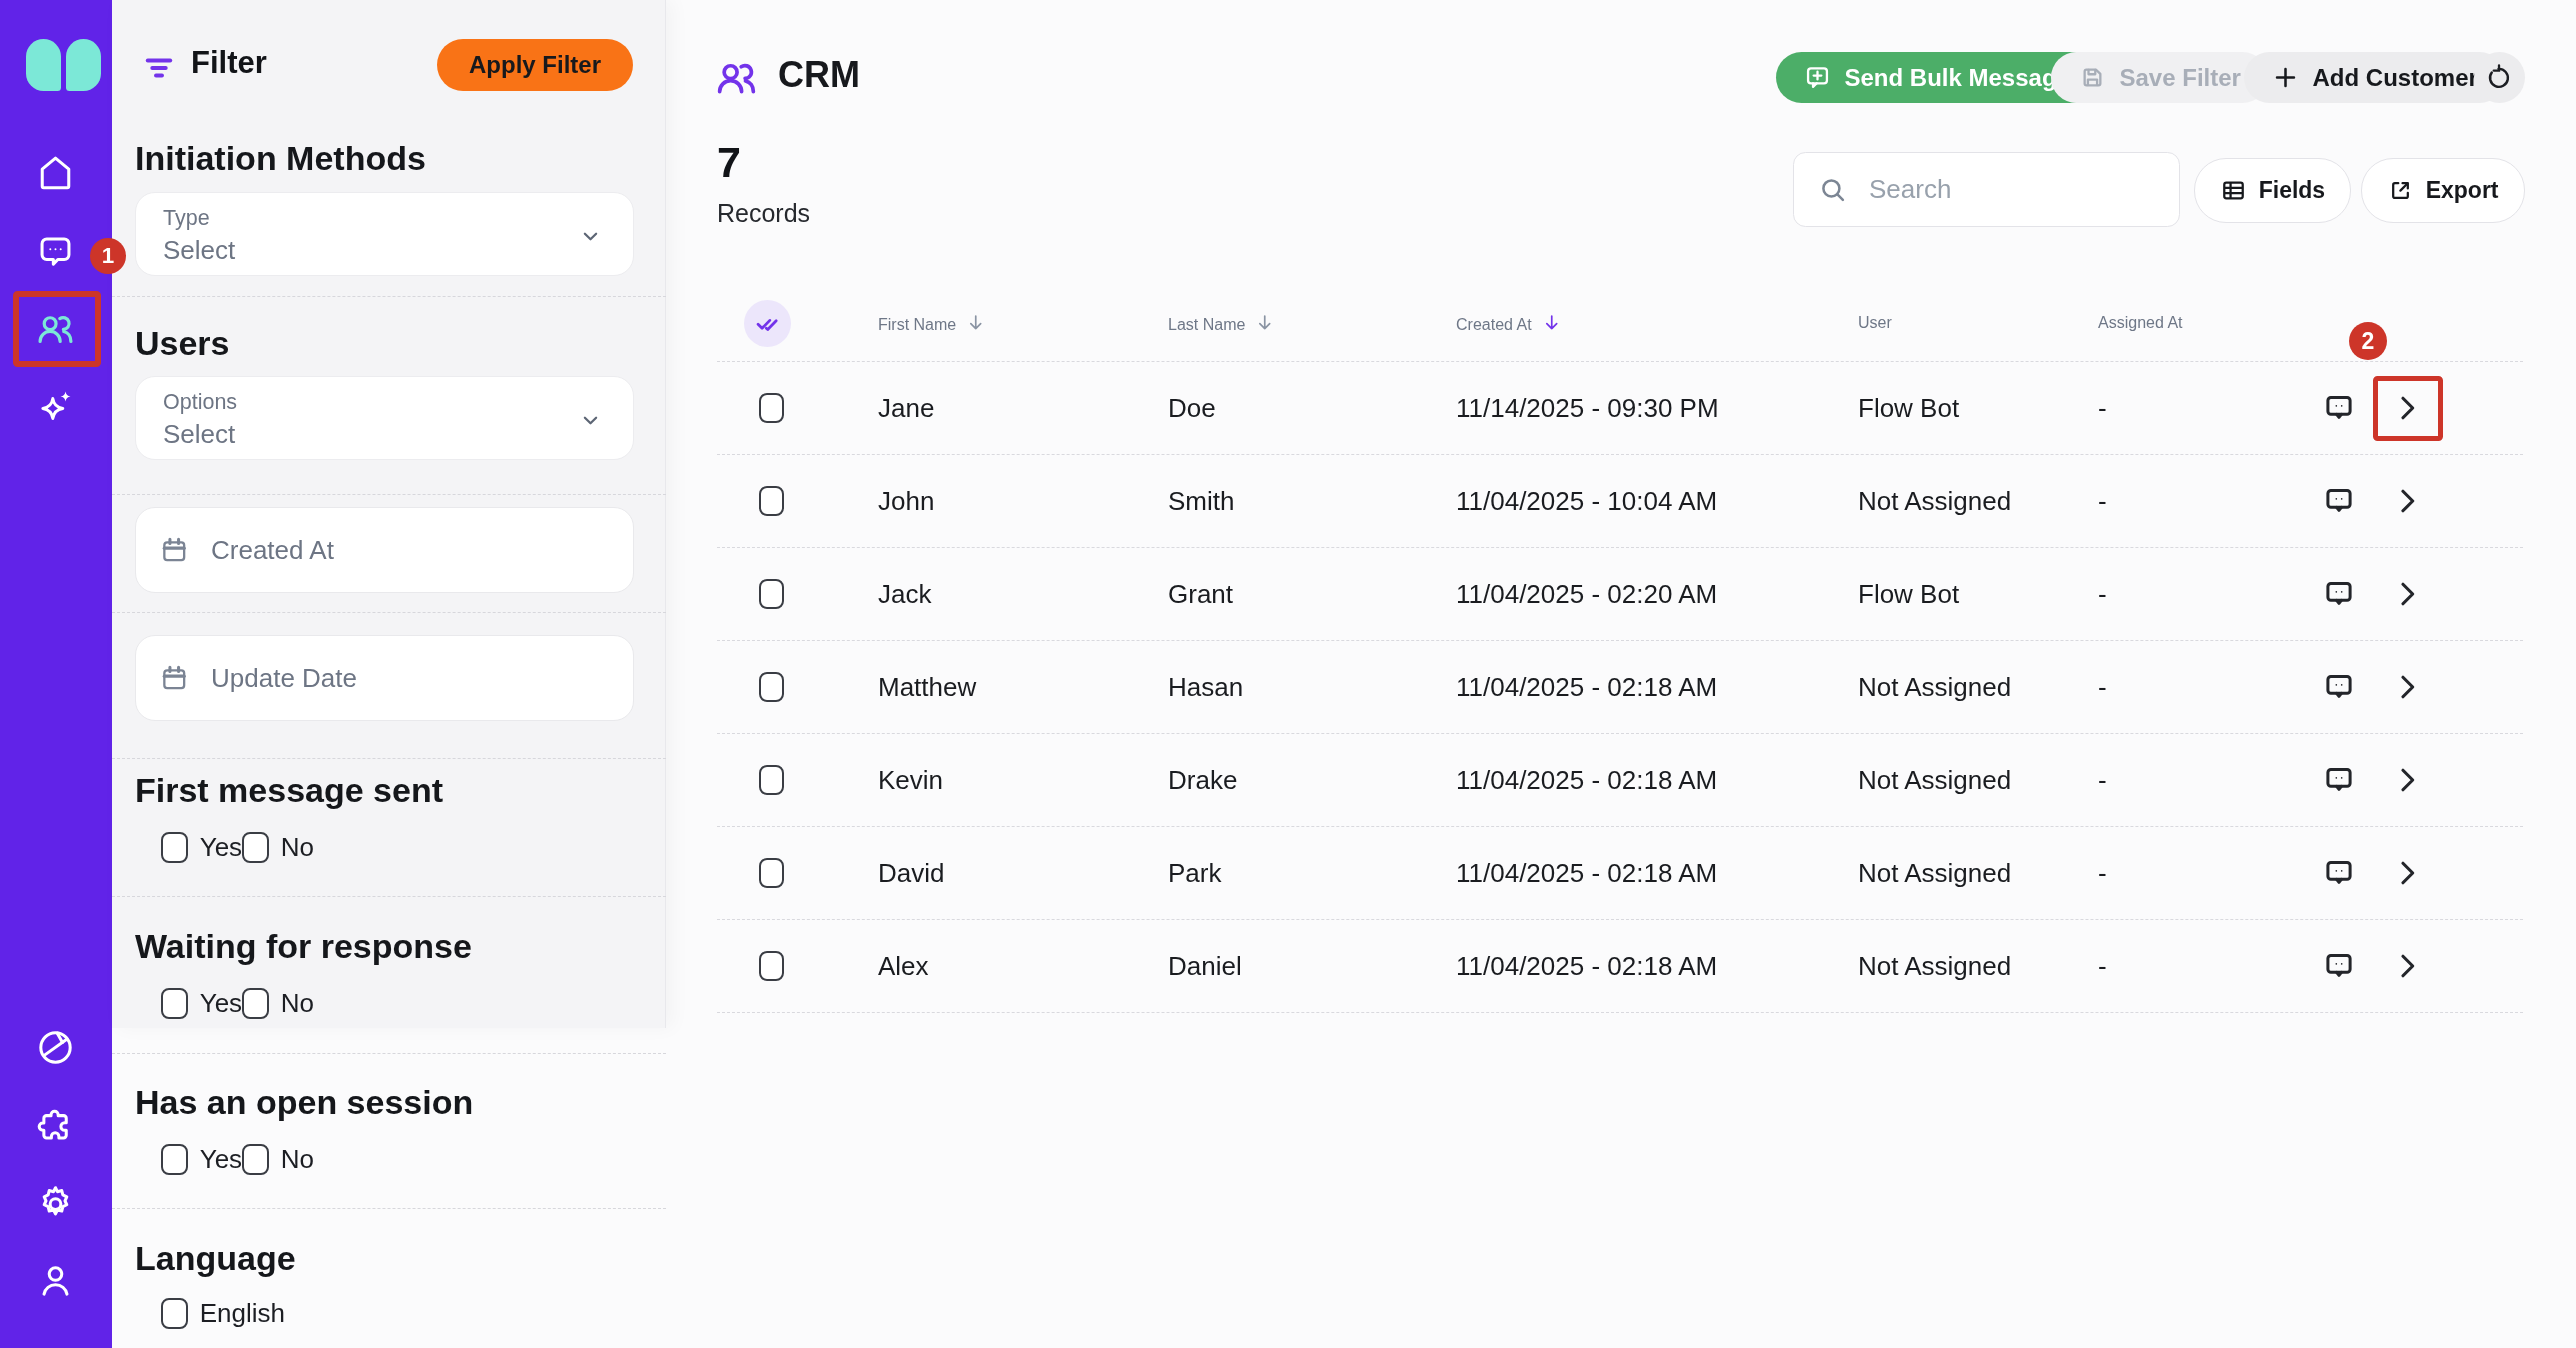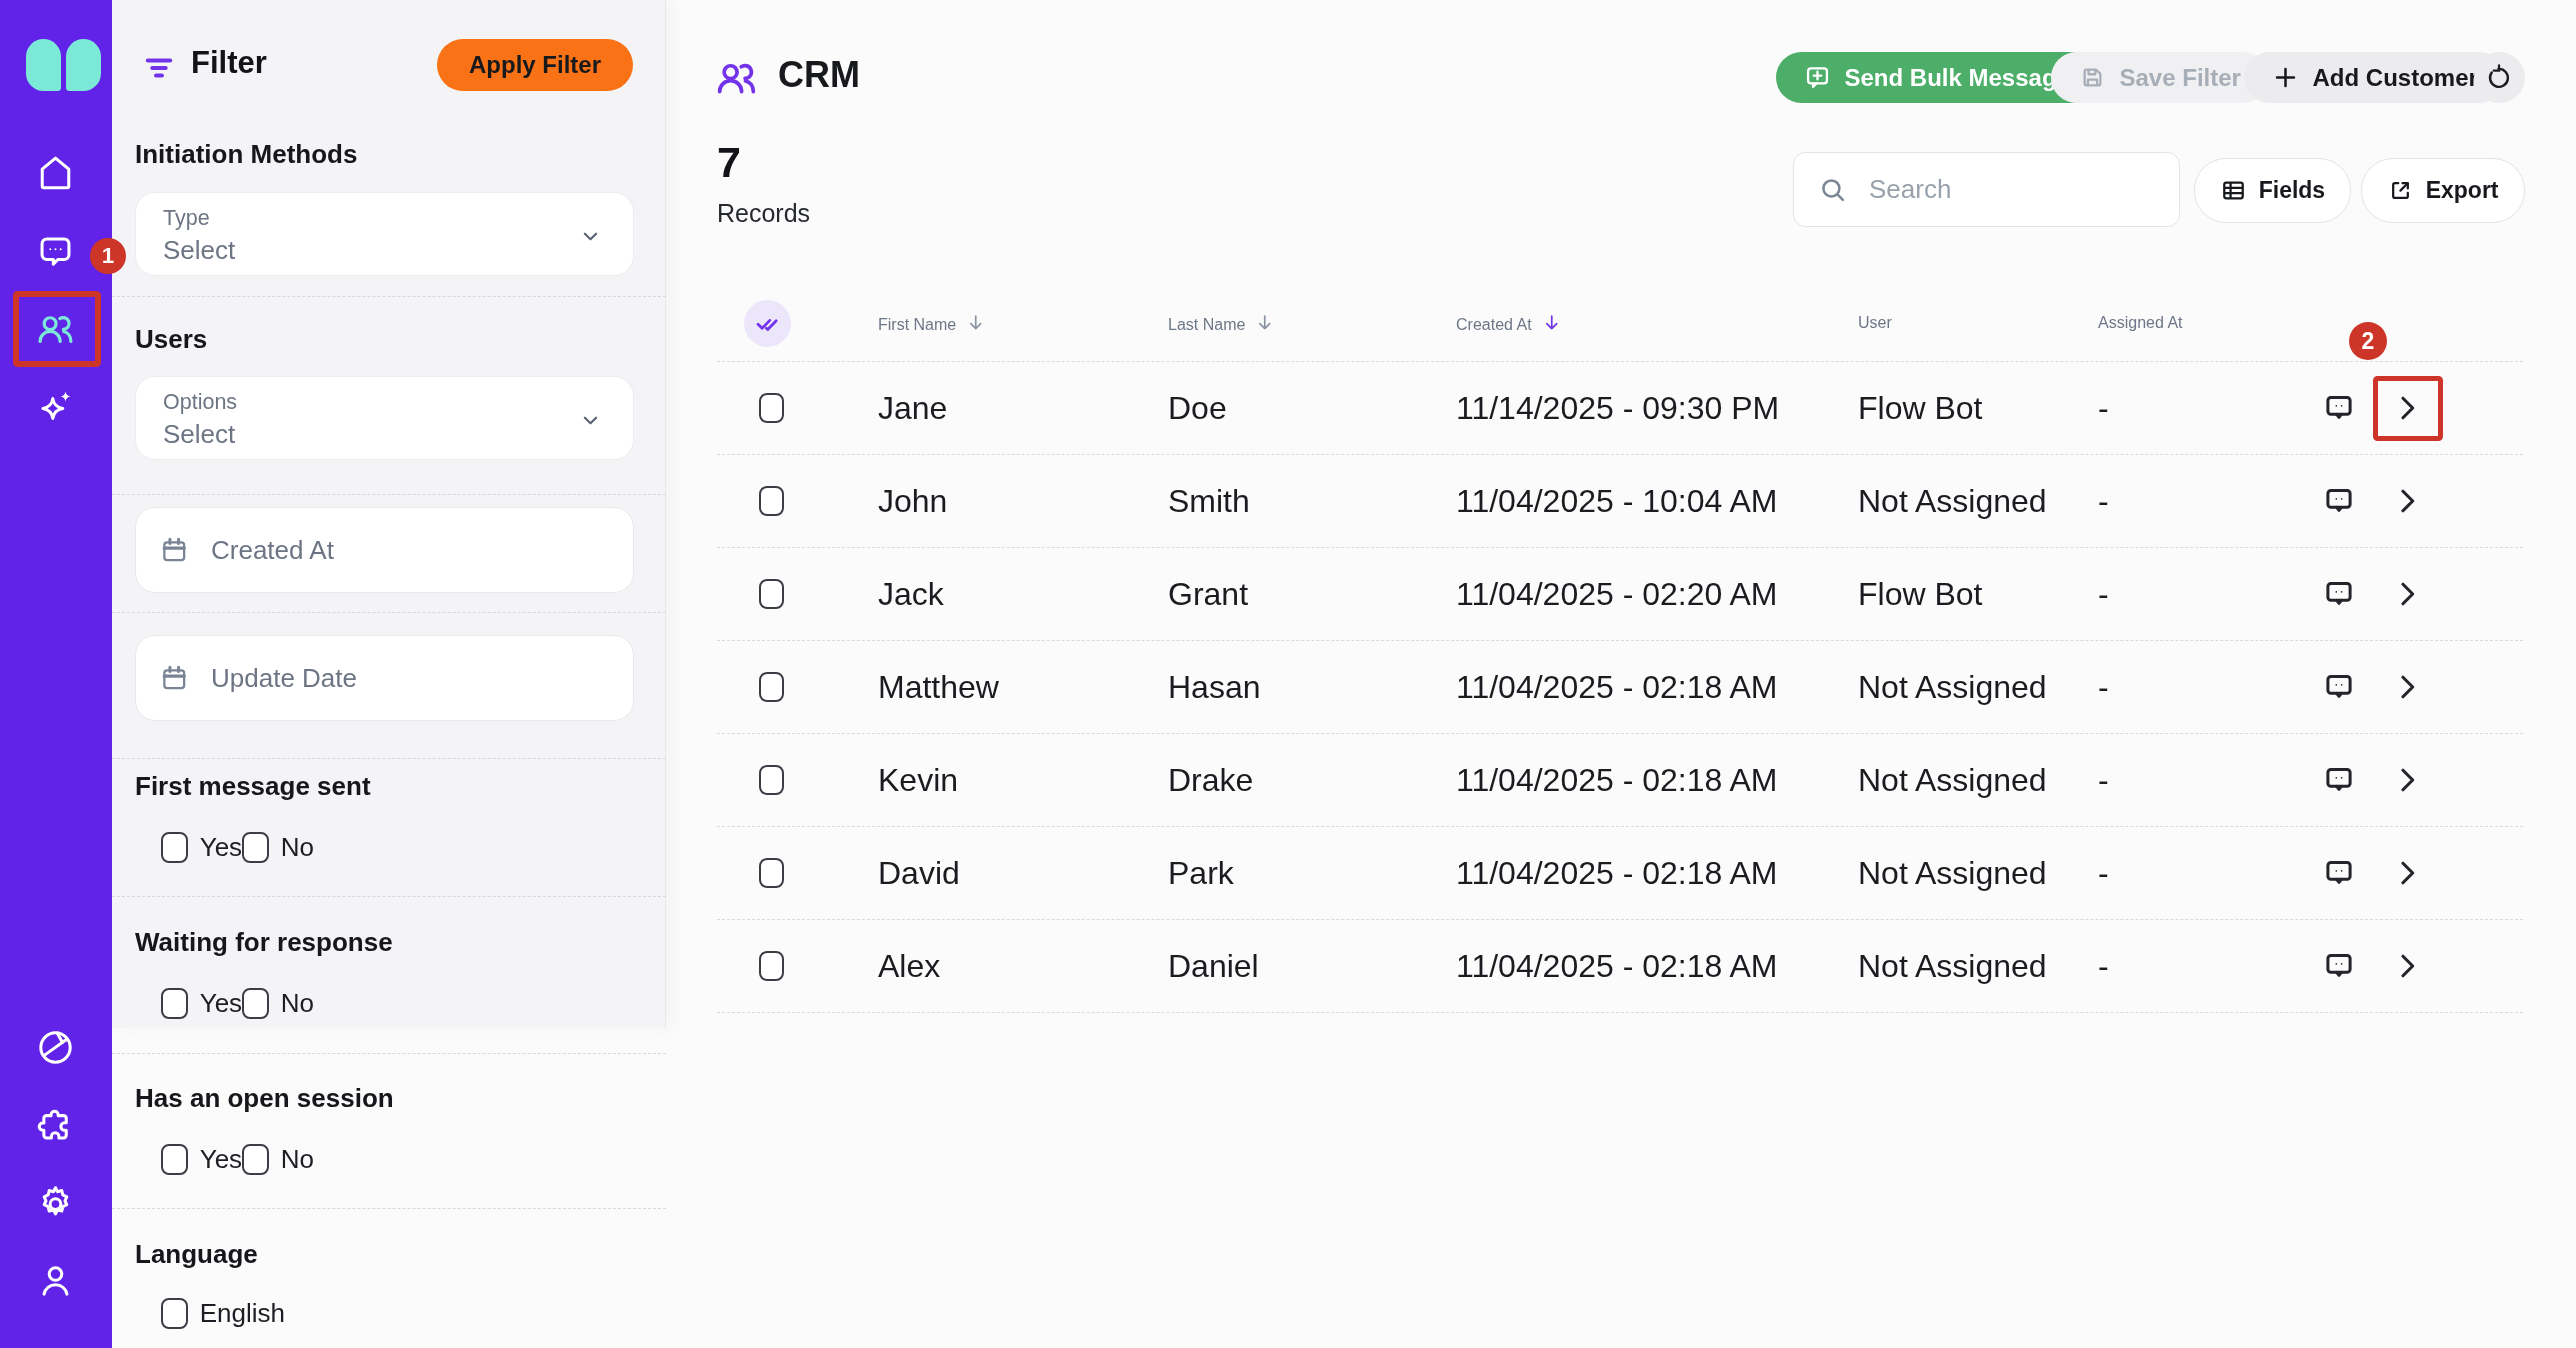--- a/index.html
+++ b/index.html
@@ -31,21 +31,21 @@
   .box-2 { left:2373px; top:376px; width:70px; height:65px; border-width:5.4px; }
 
   
   .filter-panel { position:absolute; left:112px; top:0; width:554px; height:1028px;
     background:#f4f4f6; border-right:0.9px solid #e8e8ec; box-shadow:7.2px 0 18px rgba(0,0,0,0.035); }
   .fp-divider { position:absolute; left:0; width:554px; border-top:1.8px dashed #d7d7dc; }
   .filter-title { position:absolute; left:79px; top:45px; font-size:31px; font-weight:700; color:#121418; }
   .filter-icon { position:absolute; left:29px; top:50px; width:36px; height:36px; }
   .apply-btn { position:absolute; right:32px; top:39px; height:52px; padding:0 32px; border:none;
     border-radius:26px; background:#f97316; font-family:inherit; font-size:24px; font-weight:700; color:#17191d; cursor:pointer; }
-  .section-label { position:absolute; left:23px; font-size:26px; font-weight:700; color:#15171b; }
+  .section-label { position:absolute; left:23px; font-size:34px; font-weight:700; color:#15171b; }
   .select-box { position:absolute; left:23px; width:499px; height:84px; background:#fff;
     border:0.9px solid #ececef; border-radius:20px; cursor:pointer; }
   .select-box .sb-label { position:absolute; left:27px; top:13.4px; font-size:21.5px; color:#6d7584; }
   .select-box .sb-value { position:absolute; left:27px; top:42px; font-size:26px; color:#6d7584; }
   .select-box .chev { position:absolute; right:29px; top:30px; width:27px; height:27px; color:#5d6675; }
   .date-box { position:absolute; left:23px; width:499px; height:86px; background:#fff;
     border:0.9px solid #e9e9ec; border-radius:20px; cursor:pointer; display:flex; align-items:center; }
   .date-box svg { width:30.5px; height:30.5px; margin-left:23px; color:#7b8494; }
   .date-box .db-label { margin-left:21.5px; font-size:26px; color:#6d7584; }
   .yesno { position:absolute; left:49px; display:flex; align-items:center; }
@@ -85,21 +85,21 @@
   .table { position:absolute; left:717px; top:285px; width:1806px; }
   .t-row { display:grid; grid-template-columns:161px 290px 288px 402px 240px 196px 229px; align-items:center; }
   .t-head { height:77px; border-bottom:1.8px dashed #d9d9de; }
   .t-head .hcell { font-size:16px; color:#6e7787; display:flex; align-items:flex-end; gap:9px; }
   .sort-arrow { width:21.5px; height:21.5px; color:#8a94a3; }
   .sort-arrow.active { color:#7333ea; }
   .select-all { width:47px; height:47px; margin-left:27px; border-radius:50%; background:#ece6fb;
     display:flex; align-items:center; justify-content:center; cursor:pointer; }
   .select-all svg { width:29px; height:29px; color:#7333ea; }
   .t-body .t-row { height:93px; border-bottom:1.8px dashed #d9d9de; cursor:pointer; }
-  .t-body .cell { font-size:32px; color:#1a1c20; }
+  .t-body .cell { font-size:26px; color:#1a1c20; }
   .row-cbx { width:25px; height:30px; margin-left:42px; background:#fff; border:2.2px solid #3a3d44; border-radius:8px; cursor:pointer; }
   .actions { display:flex; align-items:center; padding-left:27px; gap:32px; }
   .actions .icon-btn { width:36px; height:36px; color:#23252a; background:none; border:none; cursor:pointer; padding:0; }
   .actions svg { width:36px; height:36px; }
 </style>
 </head>
 <body>
 
 <aside class="sidebar">
   <div class="logo">

